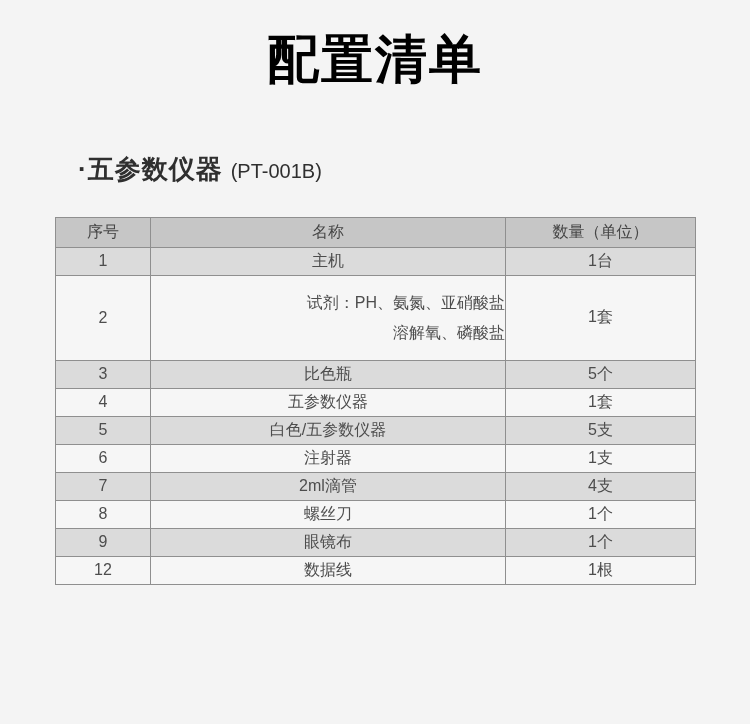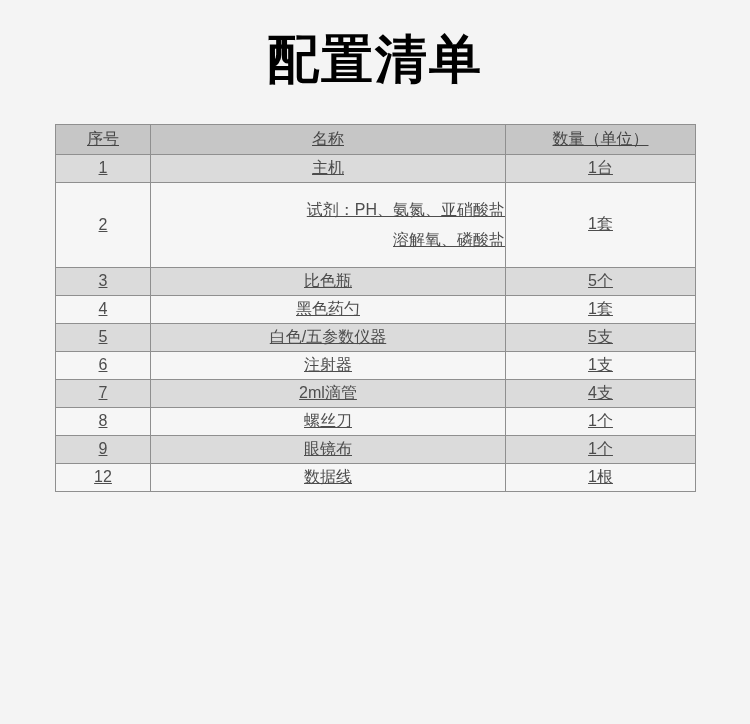--- a/index.html
+++ b/index.html
@@ -51,40 +51,43 @@
   }
   .config-table col.c-no   { width: 95px; }
   .config-table col.c-name { width: 355px; }
   .config-table col.c-qty  { width: 190px; }
   .config-table th, .config-table td {
     border: 1px solid #8f8f8f;
     text-align: center;
     vertical-align: middle;
     font-weight: 400;
     padding: 0;
-    text-decoration: underline;
   }
   .config-table thead th {
     background: #c6c6c6;
     height: 30px;
     color: #454545;
   }
   .config-table tbody tr { height: 28px; }
   .config-table tbody tr.odd  td { background: #dbdbdb; }
   .config-table tbody tr.even td { background: #f6f6f6; }
   .config-table tbody tr.tall { height: 85px; }
   .config-table .name-line { display: block; line-height: 30px; text-align: right; }
 </style>
 </head>
 <body>
 
 <div class="page">
 
   <div class="page-title">配置清单</div>
 
+  <div class="subtitle">
+    <span class="subtitle-name">·五参数仪器</span>
+    <span class="subtitle-model">(PT-001B)</span>
+  </div>
 
   <table class="config-table">
     <colgroup>
       <col class="c-no">
         <col class="c-name">
         <col class="c-qty">
     </colgroup>
     <thead>
       <tr>
         <th>序号</th>
@@ -106,21 +109,21 @@
         </td>
         <td>1套</td>
       </tr>
       <tr class="odd">
         <td>3</td>
         <td>比色瓶</td>
         <td>5个</td>
       </tr>
       <tr class="even">
         <td>4</td>
-        <td>黑色药勺</td>
+        <td>五参数仪器</td>
         <td>1套</td>
       </tr>
       <tr class="odd">
         <td>5</td>
         <td>白色/五参数仪器</td>
         <td>5支</td>
       </tr>
       <tr class="even">
         <td>6</td>
         <td>注射器</td>

